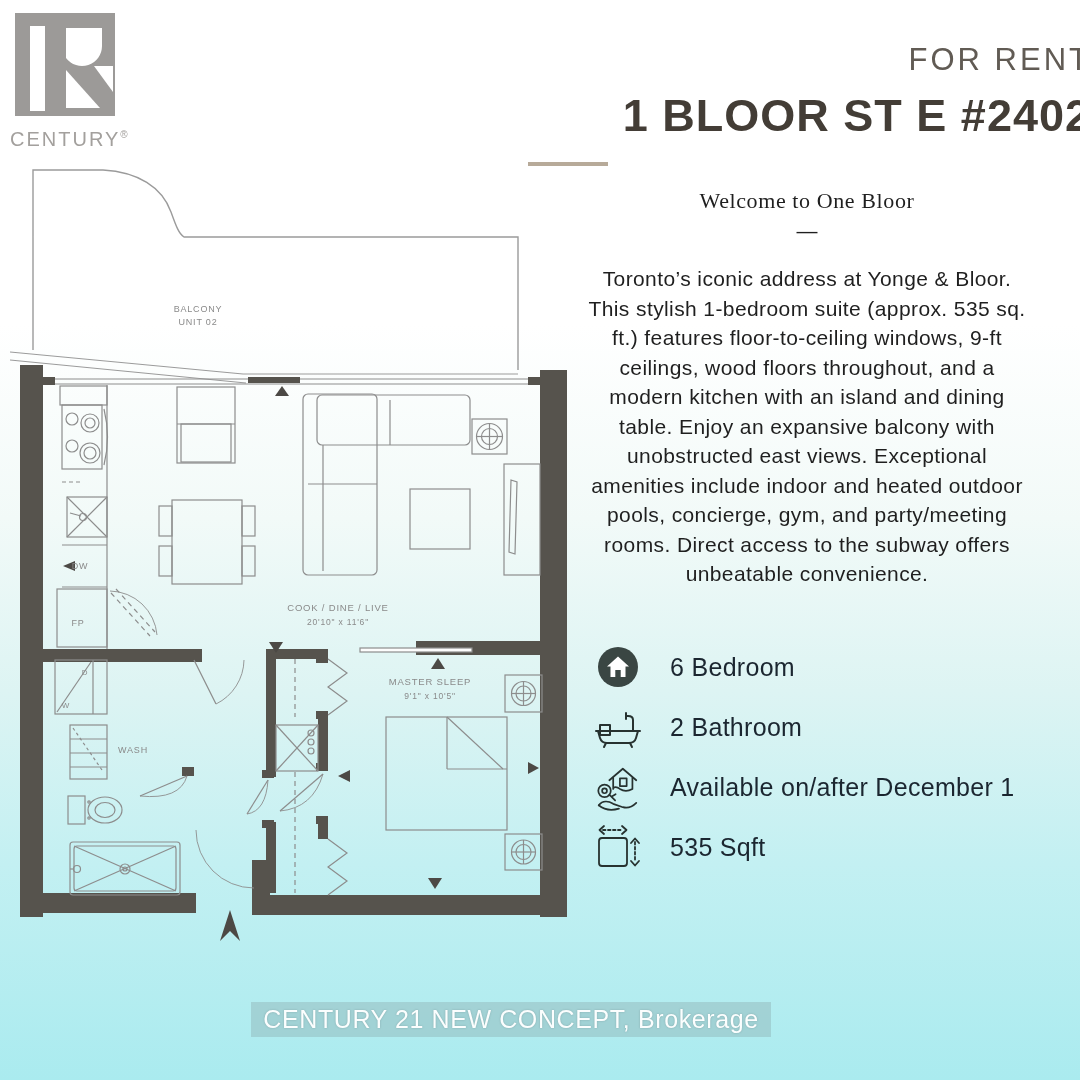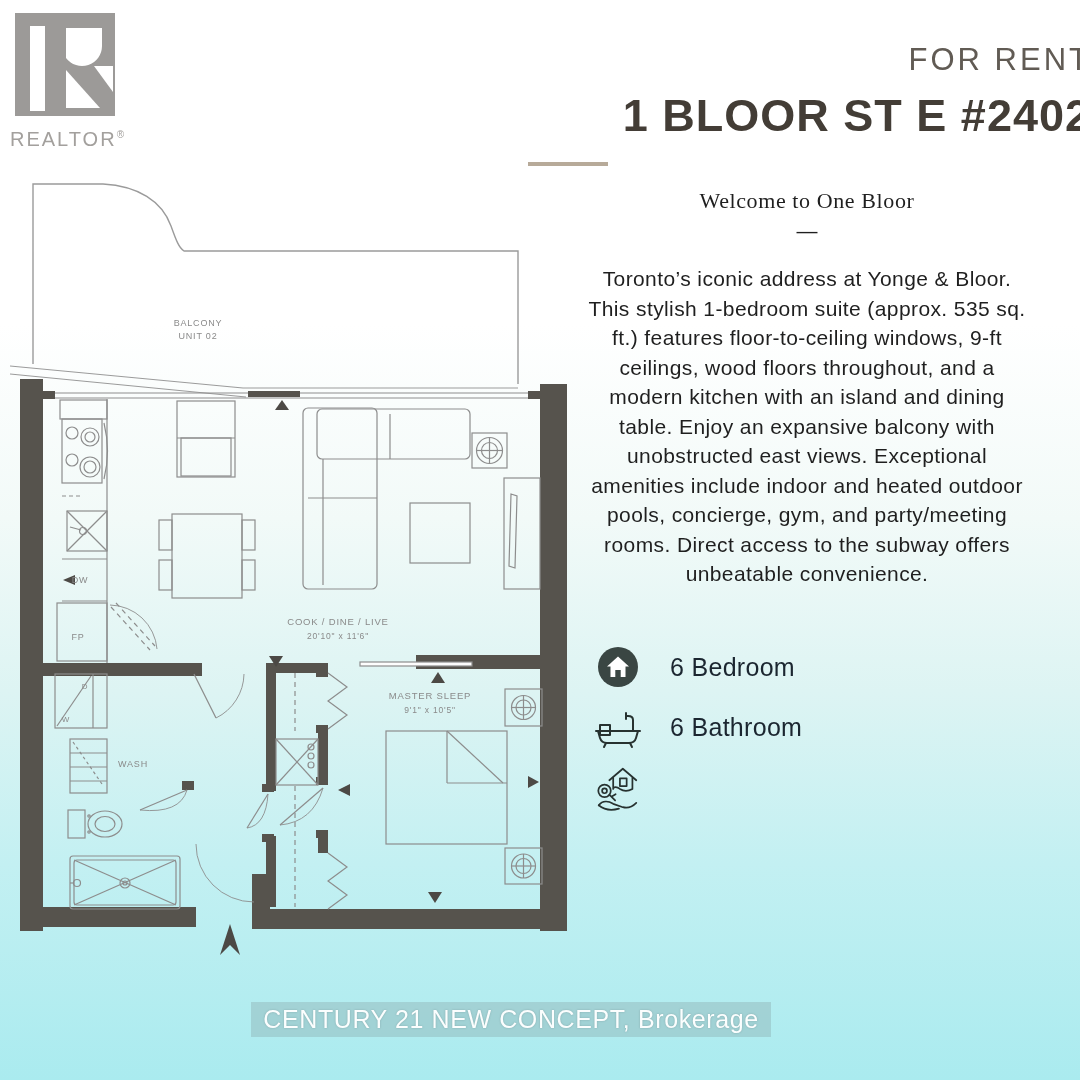--- a/index.html
+++ b/index.html
@@ -12,21 +12,21 @@
   
   .logo-block { position:absolute; left:10px; top:8px; width:140px; }
   .logo-text { margin-top:4px; font-size:20px; letter-spacing:2px; color:#a3a09d; }
   .logo-text sup { font-size:10px; }
   
   .header { position:absolute; left:45px; top:42px; width:1046px; text-align:right; }
   .for-rent { font-size:31px; letter-spacing:3px; color:#615b54; font-weight:400; }
   .headline { margin-top:12px; font-size:45px; font-weight:bold; letter-spacing:1px; color:#433d36; }
   .divider { width:80px; height:4px; background:#b7aa99; margin:20px auto 0 auto; }
   
-  .floorplan { position:absolute; left:10px; top:176px; width:560px; height:782px; }
+  .floorplan { position:absolute; left:10px; top:162px; width:560px; height:782px; }
   .plan-label { fill:#8a8a8a; letter-spacing:0.8px; }
   
   .right-col { position:absolute; left:588px; top:188px; width:438px; text-align:center; color:#1f1f1f; }
   .welcome { font-size:22px; letter-spacing:0.6px;font-family:Liberation Serif, serif; }
   .dash { font-size:21px; margin-top:5px; }
   .body-text { margin-top:21px; font-size:21px; line-height:29.5px; letter-spacing:0.4px; }
   
   .features { position:absolute; left:592px; top:644px; width:470px; }
   .feature-row { display:flex; align-items:center; height:46px; margin-bottom:14px; }
   .feature-icon { width:52px; min-width:52px; display:flex; justify-content:center; }
@@ -44,21 +44,21 @@
 <div class="page">
 
   <div class="logo-block">
     <svg width="110" height="112" viewBox="0 0 110 112">
       <rect x="5" y="5" width="100" height="103" fill="#9c9a98"></rect>
       <rect x="20" y="18" width="15" height="85" fill="#ffffff"></rect>
       <path d="M56,20 h36 v18 a20,20 0 0 1 -36,12 z" fill="#ffffff"></path>
       <polygon points="56,62 56,100 90,100" fill="#ffffff"></polygon>
       <polygon points="84,58 103,58 103,84" fill="#ffffff"></polygon>
     </svg>
-    <div class="logo-text"><span>REALTOR</span><sup>®</sup></div>
+    <div class="logo-text"><span>CENTURY</span><sup>®</sup></div>
   </div>
 
   <div class="header">
     <div class="for-rent">FOR RENT</div>
     <div class="headline">1 BLOOR ST E #2402</div>
     <div class="divider"></div>
   </div>
 
   <div class="floorplan">
     <svg width="560" height="782" viewBox="0 0 560 782" font-family="Liberation Sans, sans-serif">
@@ -300,35 +300,50 @@
       <span class="feature-icon">
         <svg width="52" height="44" viewBox="0 0 52 44" fill="none" stroke="#273230" stroke-width="2" stroke-linecap="round" stroke-linejoin="round">
           <line x1="4" y1="26" x2="48" y2="26"></line>
           <path d="M6,26 L8,33 Q9.5,38 15,38 H37 Q42.5,38 44,33 L46,26"></path>
           <line x1="14" y1="38" x2="12" y2="42"></line>
             <line x1="38" y1="38" x2="40" y2="42"></line>
           <path d="M41,26 V15 Q41,11 36,11 H34 M34,8 V14"></path>
           <rect x="8" y="20" width="10" height="10"></rect>
         </svg>
       </span>
-      <span class="feature-label">6 Bathroom</span>
+      <span class="feature-label">2 Bathroom</span>
     </div>
     <div class="feature-row">
       <span class="feature-icon">
         <svg width="50" height="52" viewBox="0 0 52 52" fill="none" stroke="#273230" stroke-width="1.8" stroke-linecap="round" stroke-linejoin="round">
           <path d="M17,19 L31,7 L45,19"></path>
           <path d="M21,16.5 V28 M41,16.5 V28 Q34,32 28,28 Q24,25 21,27"></path>
           <rect x="28" y="17" width="7" height="8"></rect>
           <circle cx="12" cy="30" r="6.5"></circle>
             <circle cx="12" cy="30" r="2.5"></circle>
           <path d="M17,34 L23,40 M20,35.5 L23.5,33.5"></path>
           <path d="M6,45 C10,40 16,40.5 21,43.5 L31,47 C36,48.5 41,46.5 45,42.5"></path>
           <path d="M6,45 C12,50 20,50.5 27,48.5"></path>
         </svg>
       </span>
+      <span class="feature-label">Available on/after December 1</span>
+    </div>
+    <div class="feature-row">
+      <span class="feature-icon">
+        <svg width="46" height="50" viewBox="0 0 46 50" fill="none" stroke="#273230" stroke-width="1.8" stroke-linecap="round" stroke-linejoin="round">
+          <rect x="4" y="16" width="28" height="28" rx="3"></rect>
+          <line x1="8" y1="8" x2="28" y2="8" stroke-dasharray="2.5,2.5"></line>
+          <path d="M9,4 L4.5,8 L9,12"></path>
+            <path d="M27,4 L31.5,8 L27,12"></path>
+          <line x1="40" y1="20" x2="40" y2="40" stroke-dasharray="2.5,2.5"></line>
+          <path d="M36,21 L40,16.5 L44,21"></path>
+            <path d="M36,39 L40,43.5 L44,39"></path>
+        </svg>
+      </span>
+      <span class="feature-label">535 Sqft</span>
     </div>
   </div>
 
   <div class="footer">
     <span class="footer-band">CENTURY 21 NEW CONCEPT, Brokerage</span>
   </div>
 
 </div>
 
 </body></html>

